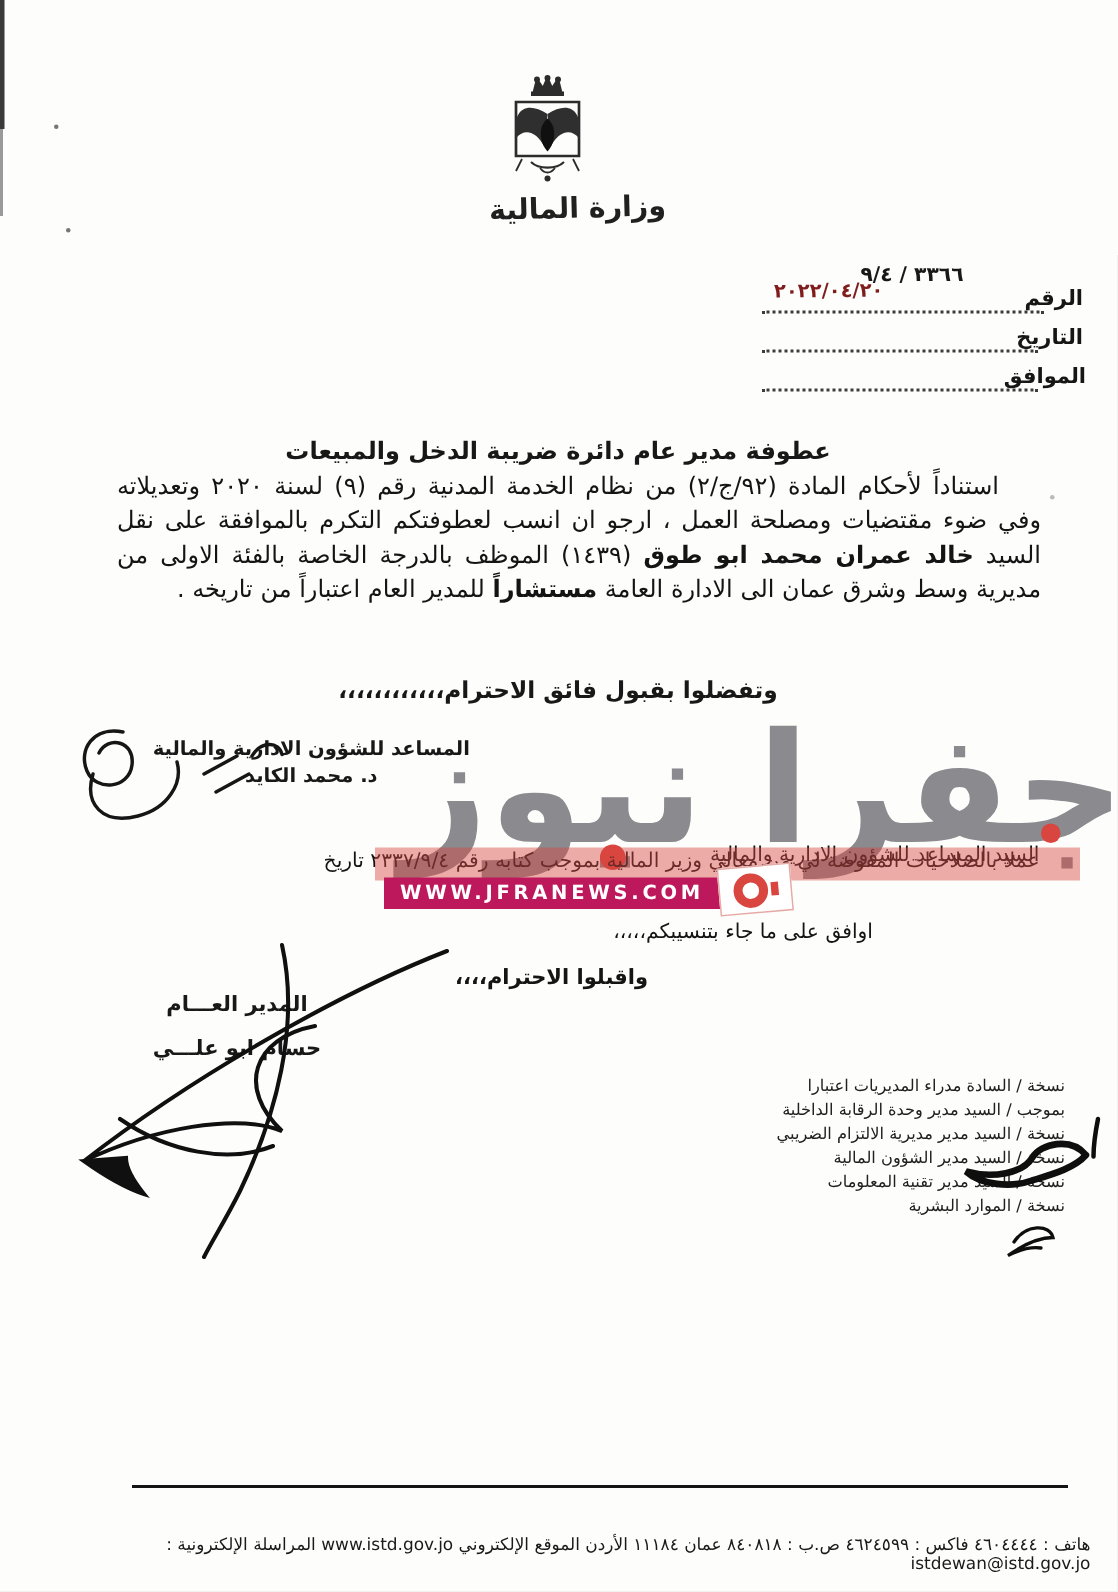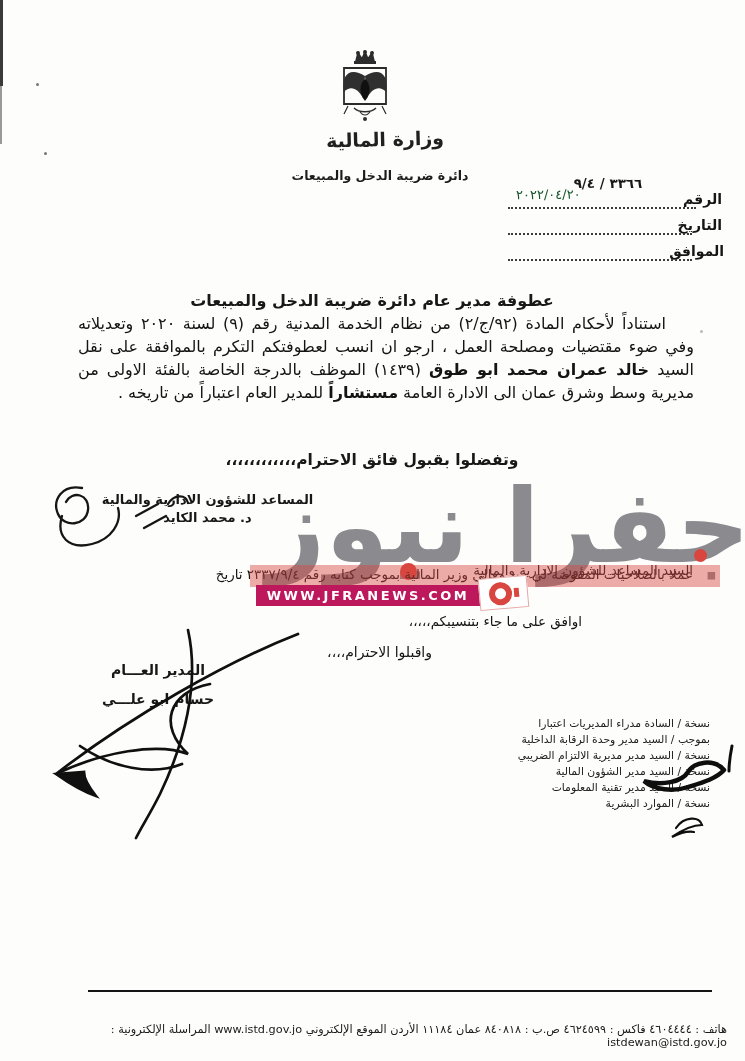--- a/index.html
+++ b/index.html
@@ -21,21 +21,21 @@
 
   
   .crest{left:334px;top:50px;}
   .calligraphy{left:322px;top:128px;width:126px;font-size:19px;font-weight:bold;
     text-align:center;transform:rotate(-1.5deg);letter-spacing:1px;color:#202020;}
   .dept{left:268px;top:168px;width:224px;font-size:12.5px;font-weight:bold;text-align:center;color:#1c1c1c;}
   .reftop{left:548px;top:164px;width:120px;font-size:13.5px;font-weight:bold;text-align:center;margin-top:11px;}
 
   .fldlabel{font-size:14px;font-weight:bold;color:#161616;}
   .dotline{border-bottom:2px dotted #3c3c3c;height:16px;}
-  .handnum{font-size:13px;font-weight:normal;color:#14532d;transform:rotate(-0.6deg);letter-spacing:1.5px;}
+  .handnum{font-size:13px;font-weight:bold;color:#7f1d1d;transform:rotate(-0.6deg);letter-spacing:1.5px;}
 
   
   .salutation{left:52px;top:276px;width:640px;text-align:center;font-size:16px;font-weight:bold;margin-top:15px;}
   .bodytext{left:78px;top:312px;width:616px;font-size:16px;line-height:23px;
     text-align:justify;text-indent:28px;color:#141414;}
   .closing1{left:52px;top:451px;width:640px;text-align:center;font-size:15.5px;font-weight:bold;}
 
   .sig1block{left:80px;top:492px;width:255px;text-align:center;z-index:2;}
   .sig1block .t{font-size:13px;font-weight:bold;white-space:nowrap;}
   .sig1block .n{font-size:13px;font-weight:bold;margin-top:3px;}
@@ -47,21 +47,21 @@
   .wm-band{left:250px;top:565px;width:470px;height:22px;background:rgba(214,70,64,.45);z-index:3;}
   .wm-bar{left:256px;top:585px;width:224px;height:21px;background:#be185d;z-index:4;
     color:#fff;font-size:13px;font-weight:bold;letter-spacing:2.5px;text-align:center;line-height:21px;}
   .wm-logo{left:479px;top:577px;width:47px;height:30px;background:#fff;border:1px solid #e5aaa6;
     transform:rotate(-5deg);z-index:4;display:flex;align-items:center;justify-content:center;}
   .wm-logo .g{width:11px;height:11px;border:6px solid #d9453f;border-radius:50%;}
   .wm-logo .tab{width:5px;height:9px;background:#d9453f;margin-left:2px;}
 
   
   .reply-line{z-index:2;font-size:13.5px;color:#141414;}
-  .closing2{font-weight:normal;font-size:14px;}
+  .closing2{font-weight:bold;font-size:14px;}
 
   .sig2block{left:88px;top:662px;width:140px;text-align:center;z-index:2;}
   .sig2block .t,.sig2block .n{font-size:14px;font-weight:bold;white-space:nowrap;}
   .sig2block .n{margin-top:13px;}
 
   .cc{right:35px;top:716px;width:330px;text-align:right;font-size:10.8px;line-height:15.9px;color:#202020;z-index:2;}
   .cc div{white-space:nowrap;}
 
   .ink{z-index:6;}
 
@@ -94,21 +94,20 @@
         <path d="M31,26 C45,17 55,23 52,42 C46,35 38,38 33,48 Z" fill="#2f2f2f" stroke="none"></path>
         <path d="M31,29 C25,34 25,44 31,51 C37,44 37,34 31,29 Z" fill="#101010" stroke="none"></path>
         <path d="M20,58 C25,63 37,63 42,58" stroke-width="1.4"></path>
         <path d="M26,62 C29,66 33,66 36,62" stroke-width="1.2"></path>
         <circle cx="31" cy="69" r="2" fill="#2c2c2c" stroke="none"></circle>
         <path d="M14,56 l-4,8 M48,56 l4,8" stroke-width="1.2"></path>
       </g>
     </svg>
   </div>
   <div class="abs calligraphy rtl nowrap">وزارة المالية</div>
-  <div class="abs dept rtl nowrap">دائرة ضريبة الدخل والمبيعات</div>
 
   <div class="abs reftop ltr nowrap">٣٣٦٦ / ٩/٤</div>
 
   <div class="abs fldlabel rtl" style="right:23px;top:191px;">الرقم</div>
   <div class="abs dotline" style="left:508px;top:191px;width:188px;"></div>
   <div class="abs handnum ltr nowrap" style="left:516px;top:187px;z-index:3;">٢٠٢٢/٠٤/٢٠</div>
 
   <div class="abs fldlabel rtl" style="right:23px;top:217px;">التاريخ</div>
   <div class="abs dotline" style="left:508px;top:217px;width:184px;"></div>
 

